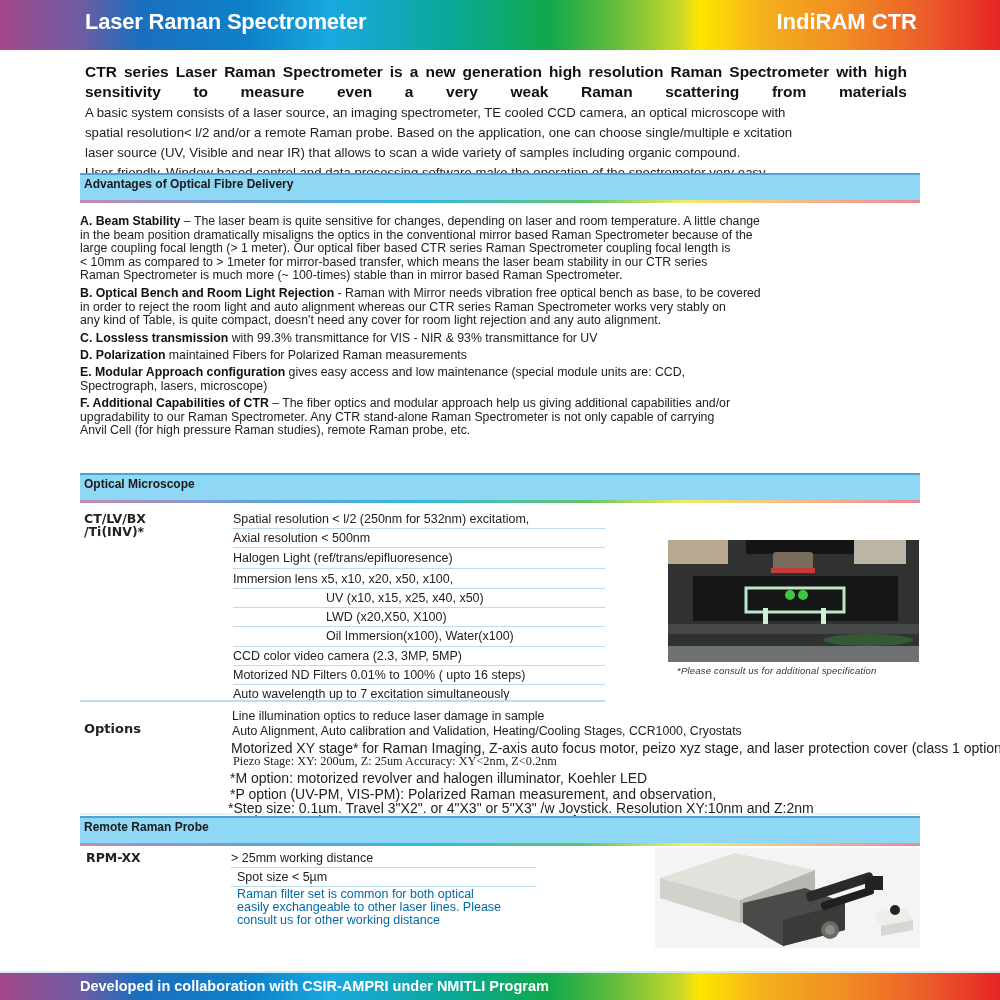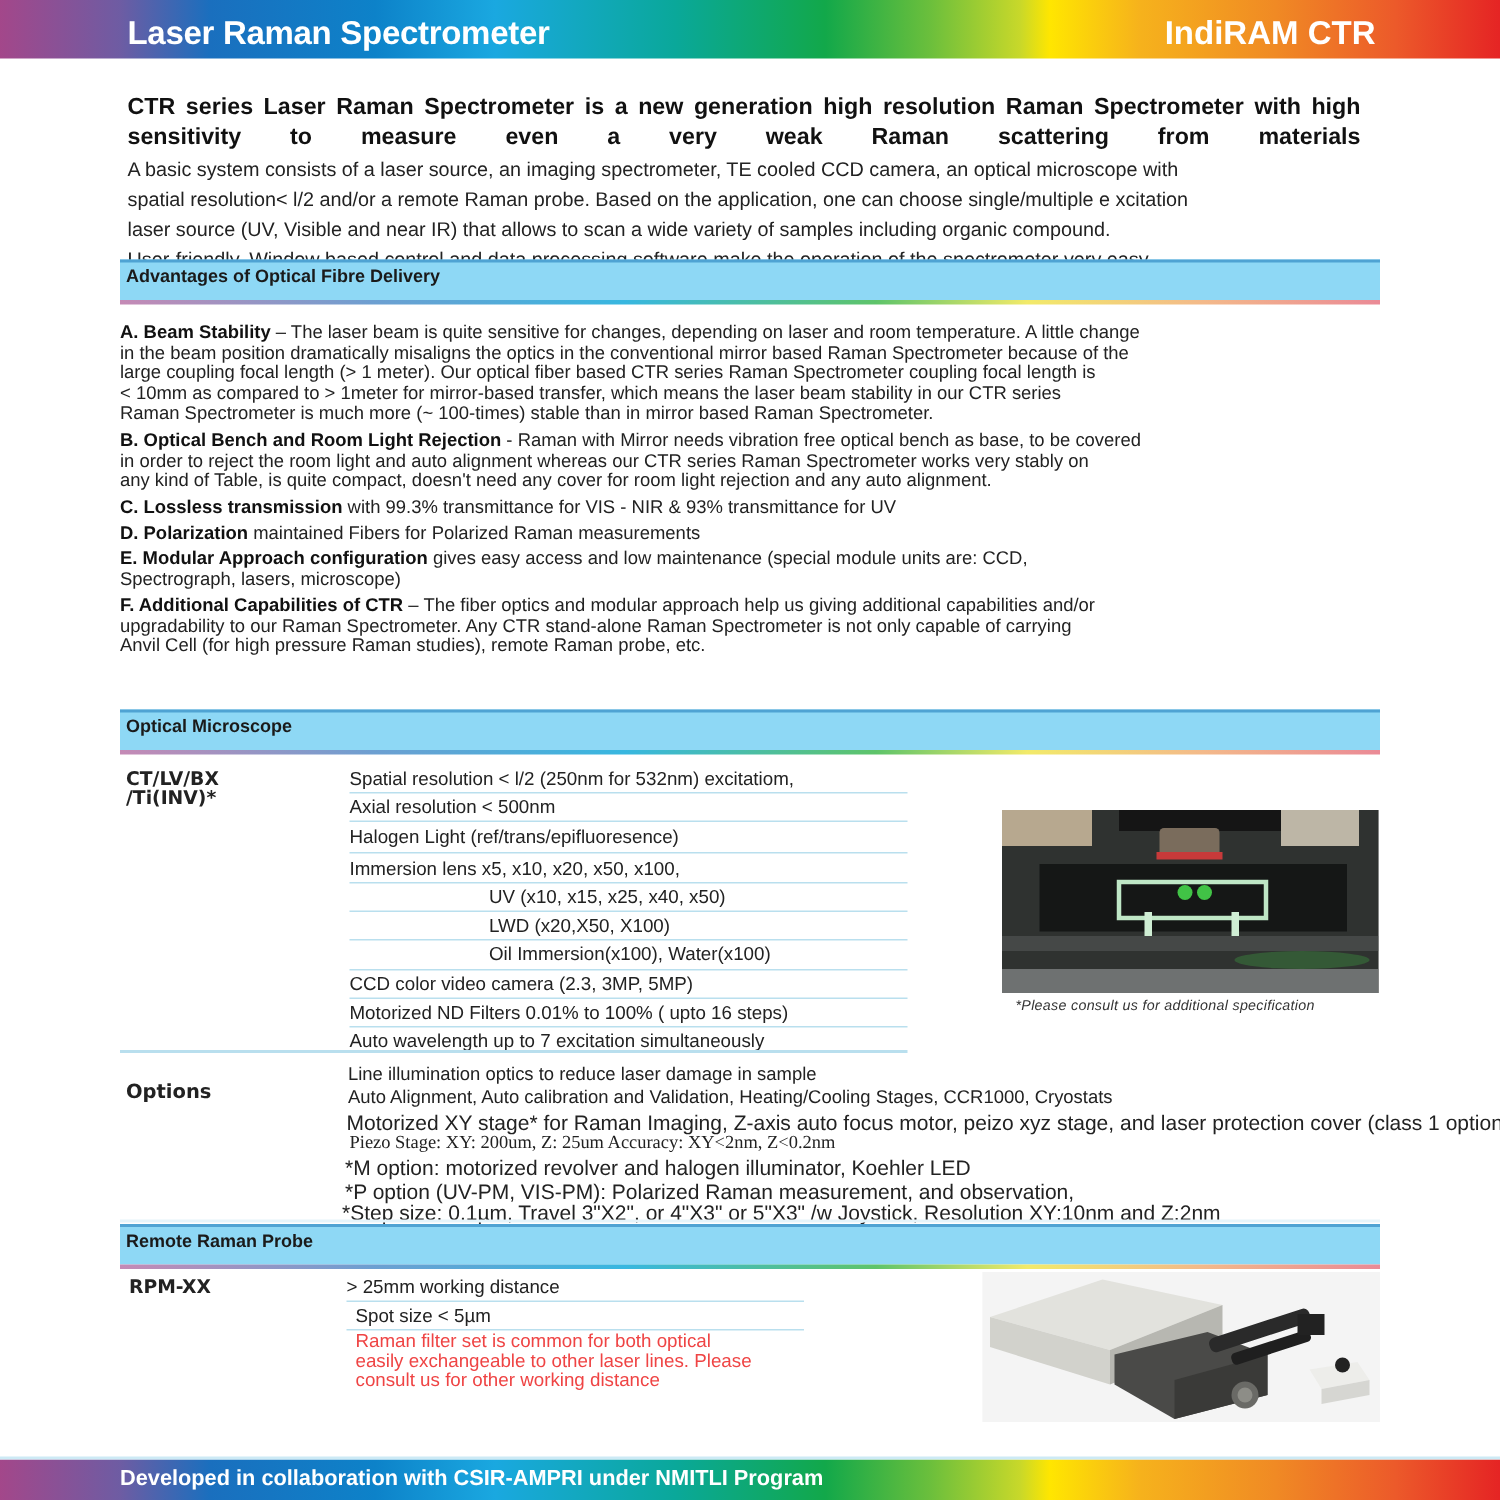--- a/index.html
+++ b/index.html
@@ -6,21 +6,21 @@
   html, body { width: 1000px; height: 1000px; background: #ffffff; overflow: hidden; }
   body { position: relative; font-family: "Liberation Sans", sans-serif; color: #1a1a1a; }
 
   .rainbow {
     background: linear-gradient(to right,
       #a3478a 0%, #6e5ca3 8%, #1a6fbe 14%, #0d82c9 25%, #1aa8e0 33%,
       #0aa89a 45%, #12a84a 55%, #6bbf3c 62%, #c8d82a 68%, #ffe600 70%,
       #f6b21c 76%, #f08a24 85%, #ec5a2a 93%, #e52424 100%);
   }
 
-  .top-banner { position: absolute; left: 0; top: 0; width: 1000px; height: 39px; }
+  .top-banner { position: absolute; left: 0; top: 0; width: 1000px; height: 50px; }
   .top-banner .title-left {
     position: absolute; left: 85px; top: 9px; font-size: 22px; font-weight: bold; color: #ffffff;
     letter-spacing: -0.2px;
   }
   .top-banner .title-right {
     position: absolute; right: 83px; top: 9px; font-size: 22px; font-weight: bold; color: #ffffff;
   }
 
   .intro-headline {
     position: absolute; left: 85px; top: 62px; width: 822px; font-size: 15.5px; font-weight: bold;
@@ -183,21 +183,21 @@
 <div class="section-header" style="top:816px;">
   <span class="label">Remote Raman Probe</span>
 </div>
 
 <div class="spec-label" style="left:86px; top:851px;">RPM-XX</div>
 
 <div class="spec-list" style="left:231px; top:849px; width:305px;">
   <div class="spec-row">&gt; 25mm working distance</div>
   <div class="spec-row" style="padding-left:6px;">Spot size  &lt; 5µm</div>
 </div>
-<div style="position:absolute; left:237px; top:888px; width:330px; font-size:12.5px; line-height:13px; color:#ef4444;">
+<div style="position:absolute; left:237px; top:888px; width:330px; font-size:12.5px; line-height:13px; color:#0369a1;">
   <div>Raman filter set is common for both optical</div>
   <div>easily exchangeable to other laser lines. Please</div>
   <div>consult us for other working distance</div>
 </div>
 
 <div class="photo" style="left:655px; top:848px; width:265px; height:100px; background:#f3f3f3;">
   <svg width="265" height="100" viewBox="0 0 265 100">
     <rect width="265" height="100" fill="#f4f4f4"></rect>
     <polygon points="5,30 80,5 160,22 85,52" fill="#e2e2dd"></polygon>
     <polygon points="5,30 85,52 85,75 5,50" fill="#d2d2cc"></polygon>

